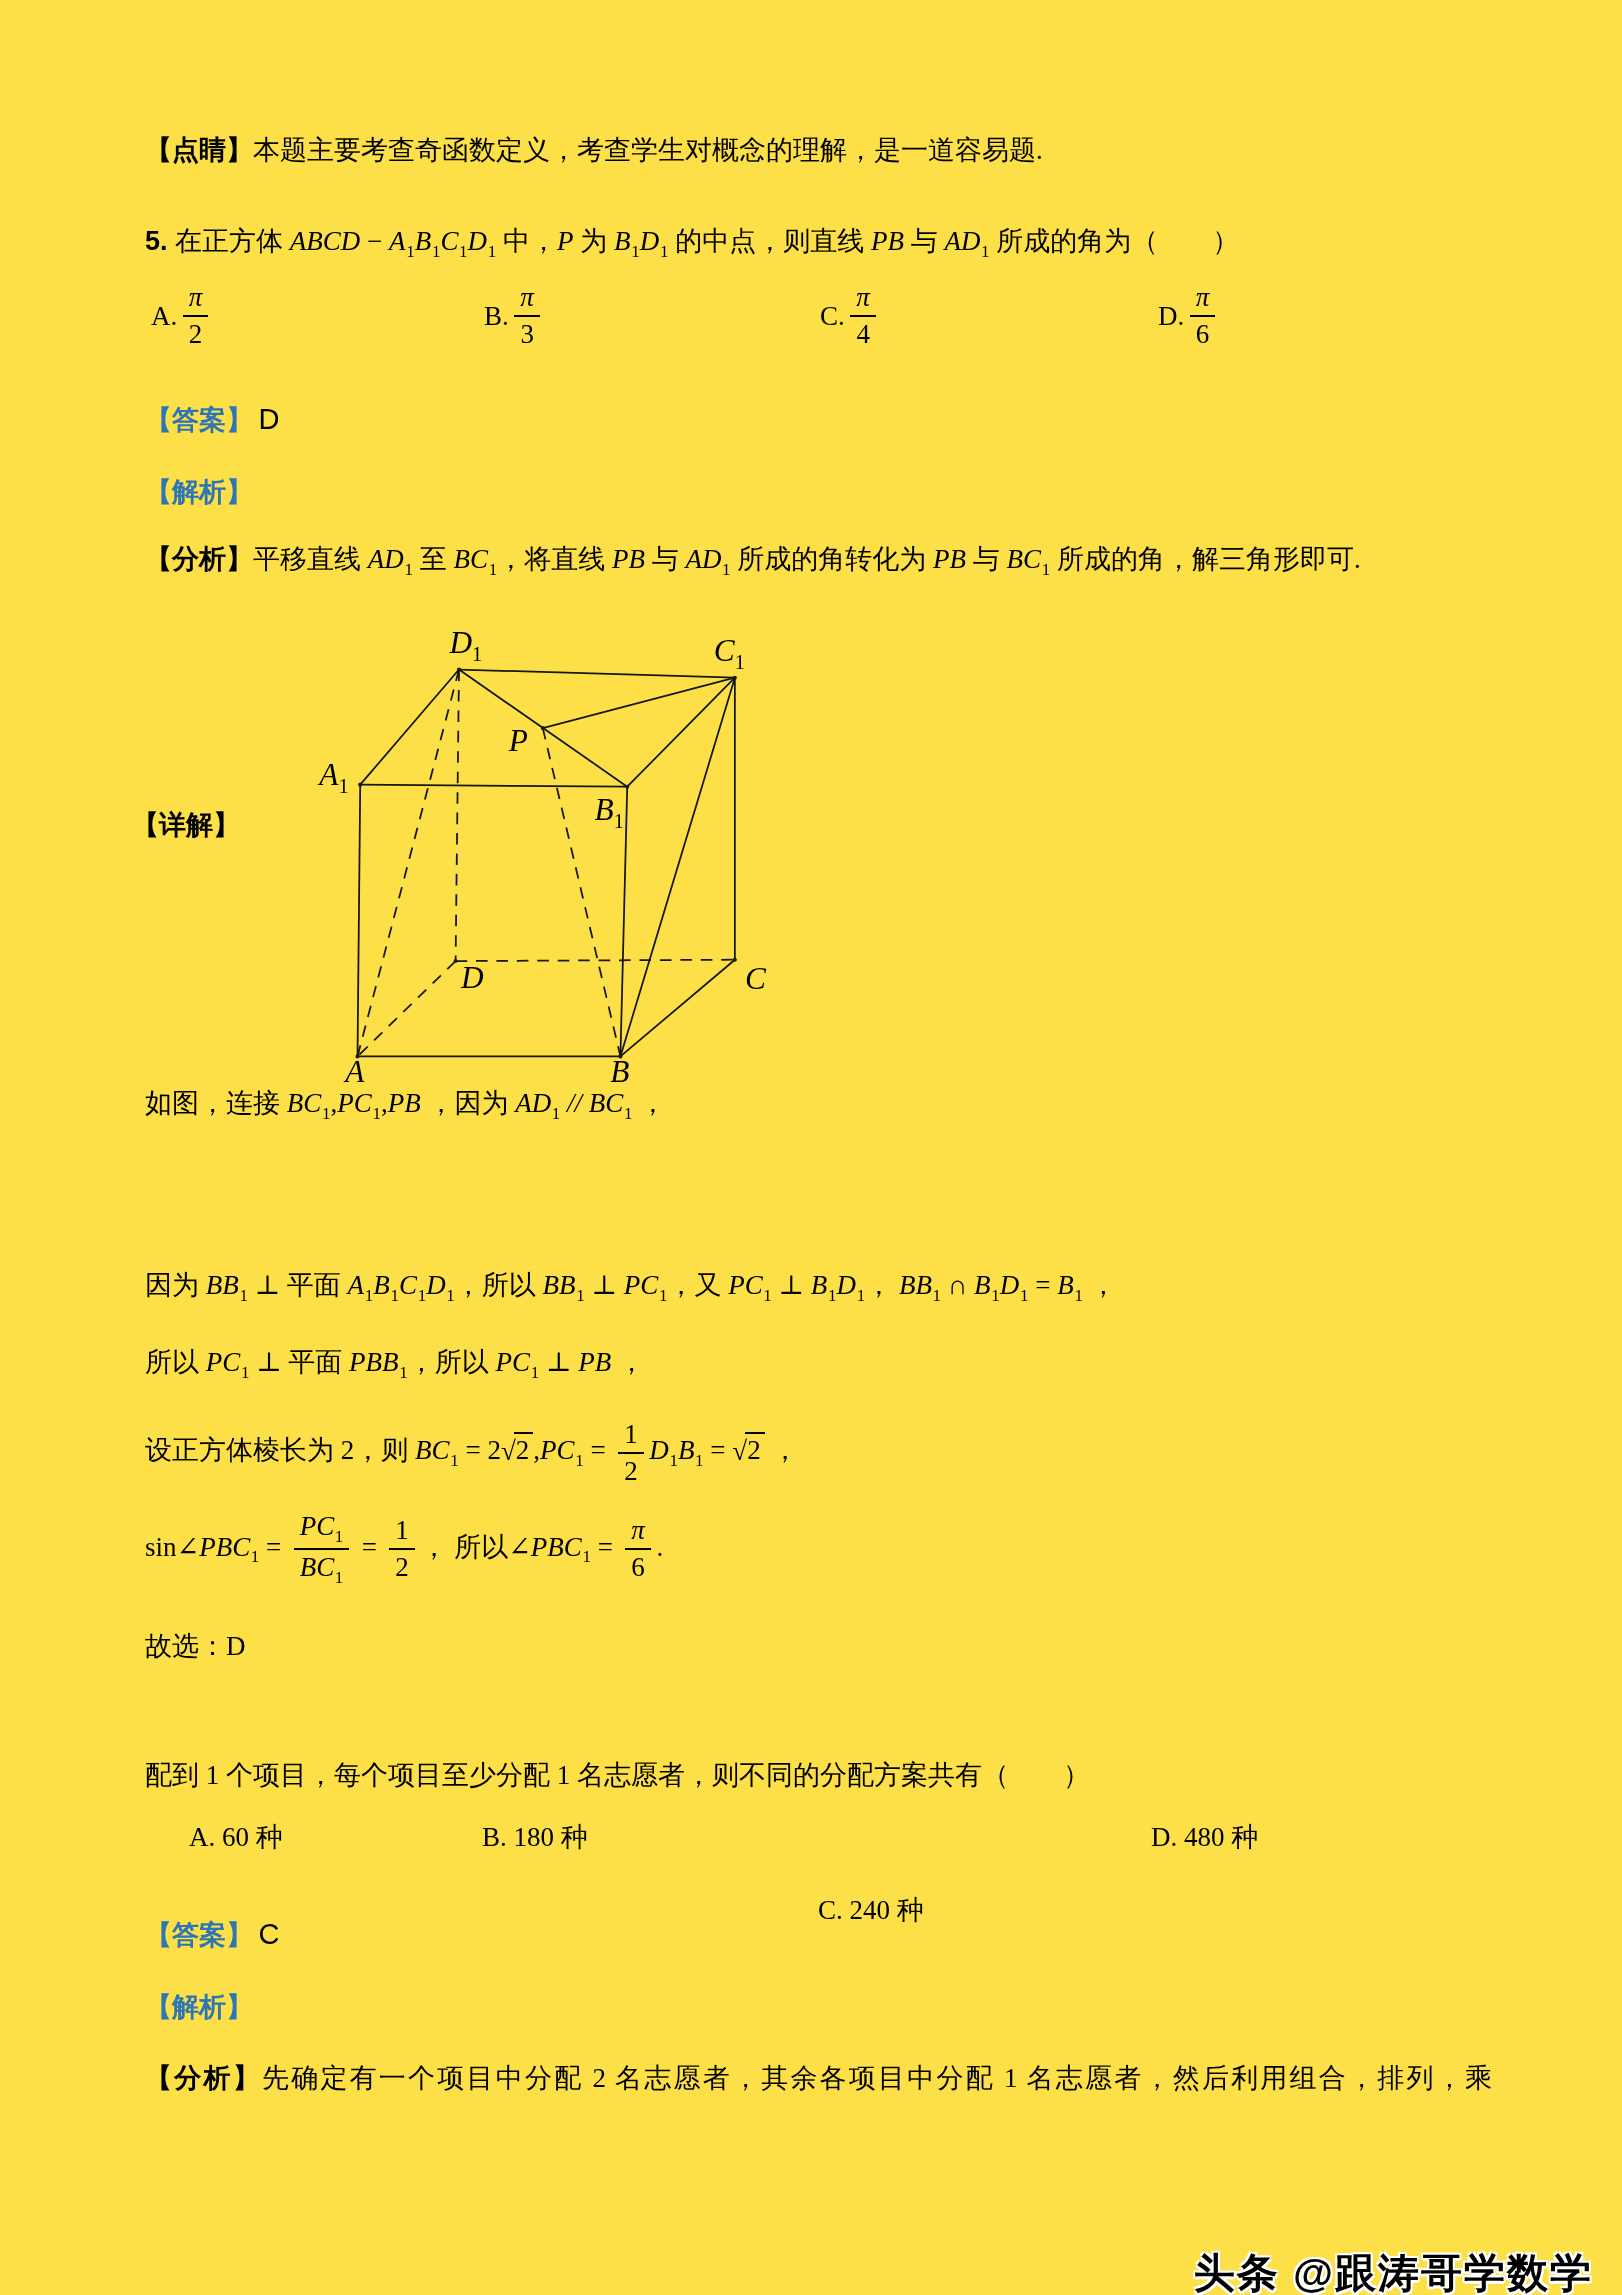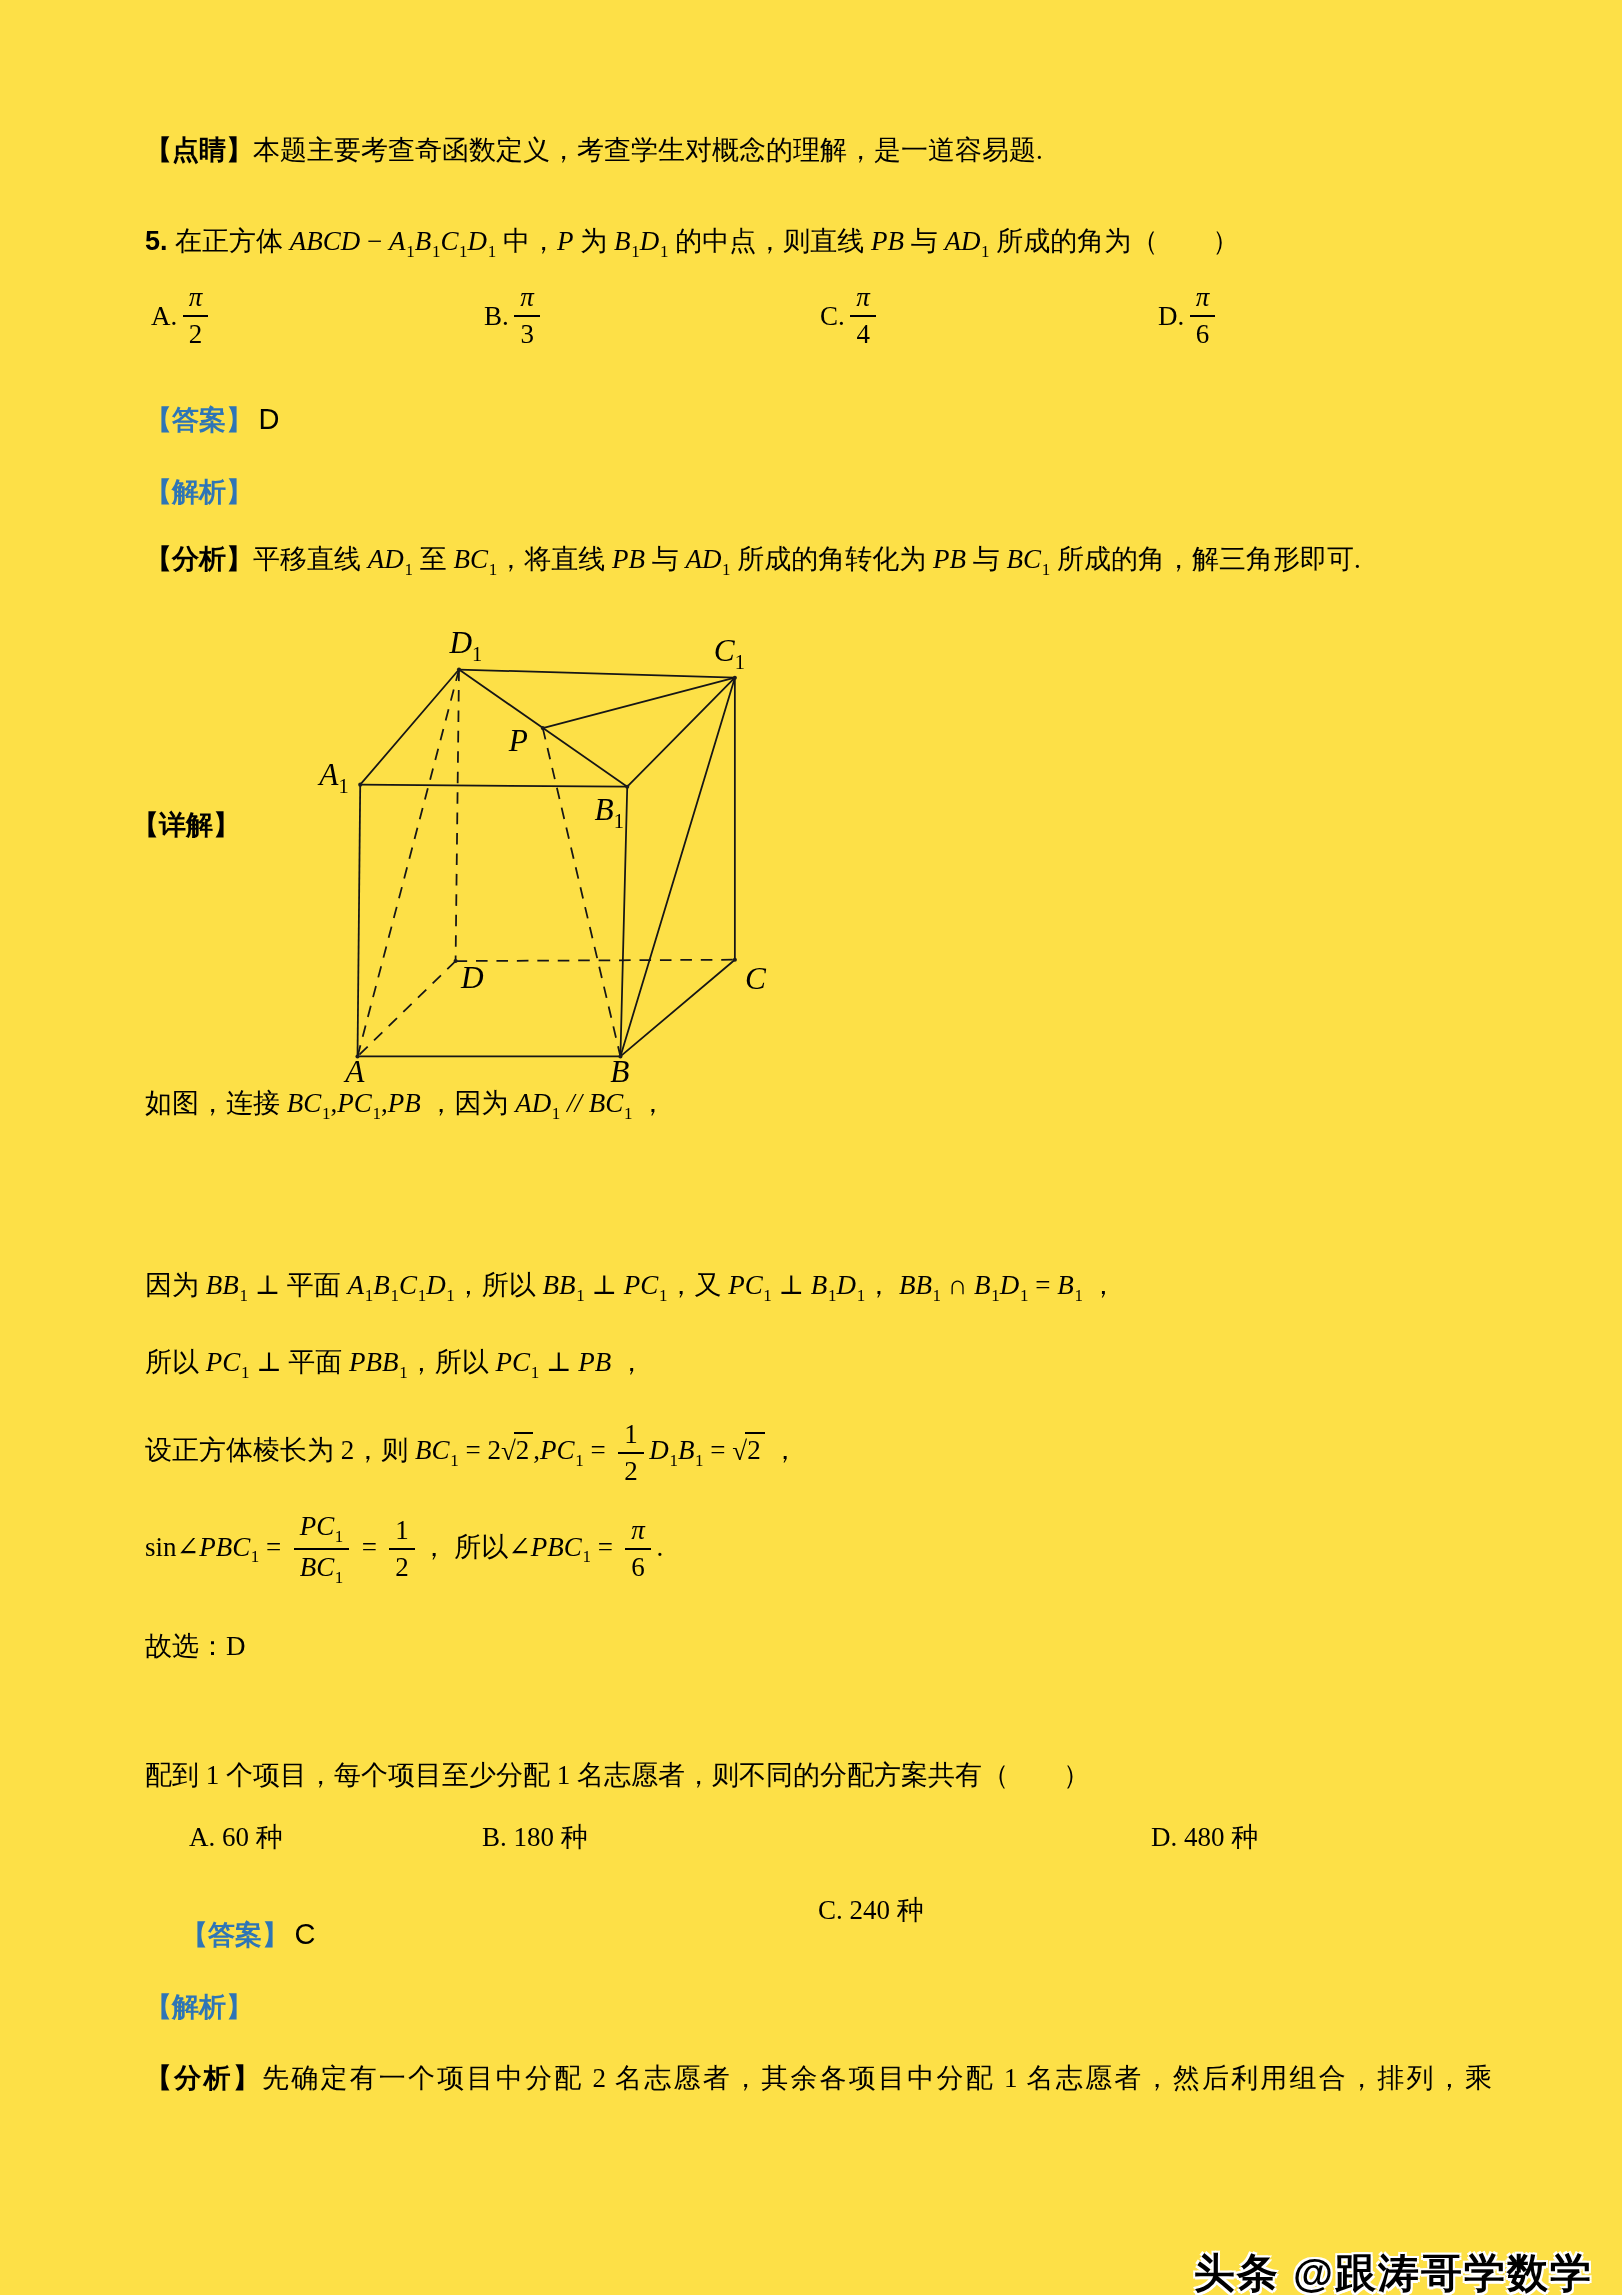--- a/index.html
+++ b/index.html
@@ -127,20 +127,20 @@
 
   <div class="line" style="left:145px;top:1759px;"><span class="cn">配到 1 个项目，每个项目至少分配 1 名志愿者，则不同的分配方案共有（　　）</span></div>
 
   <div>
     <span class="line" style="left:145px;top:1821px;margin-left:44px;">A. 60 种</span>
     <span class="line" style="left:482px;top:1821px;">B. 180 种</span>
     <span class="line" style="left:818px;top:1894px;">C. 240 种</span>
     <span class="line" style="left:1151px;top:1821px;">D. 480 种</span>
   </div>
 
-  <div class="line" style="left:145px;top:1916px;margin-left:36px;"><span class="blue">【答案】</span><span class="ans">C</span></div>
+  <div class="line" style="left:145px;top:1916px;"><span class="blue">【答案】</span><span class="ans">C</span></div>
   <div class="line" style="left:145px;top:1991px;"><span class="blue">【解析】</span></div>
   <div class="line jline" style="left:145px;top:2062px;"><span class="b">【分析】</span><span class="cn">先确定有一个项目中分配 2 名志愿者，其余各项目中分配 1 名志愿者，然后利用组合，排列，乘</span></div>
 
   <div class="watermark" style="right:30px;top:2206px;margin-top:40px;">头条 @跟涛哥学数学</div>
 
 </div>
 
 
 </body></html>

